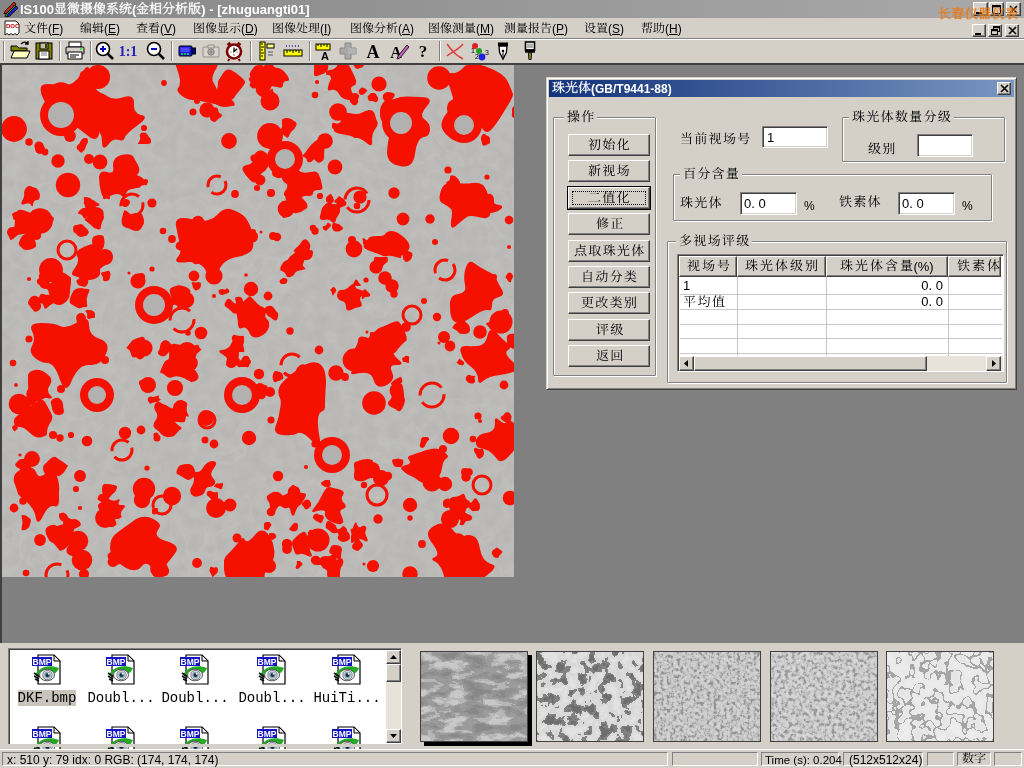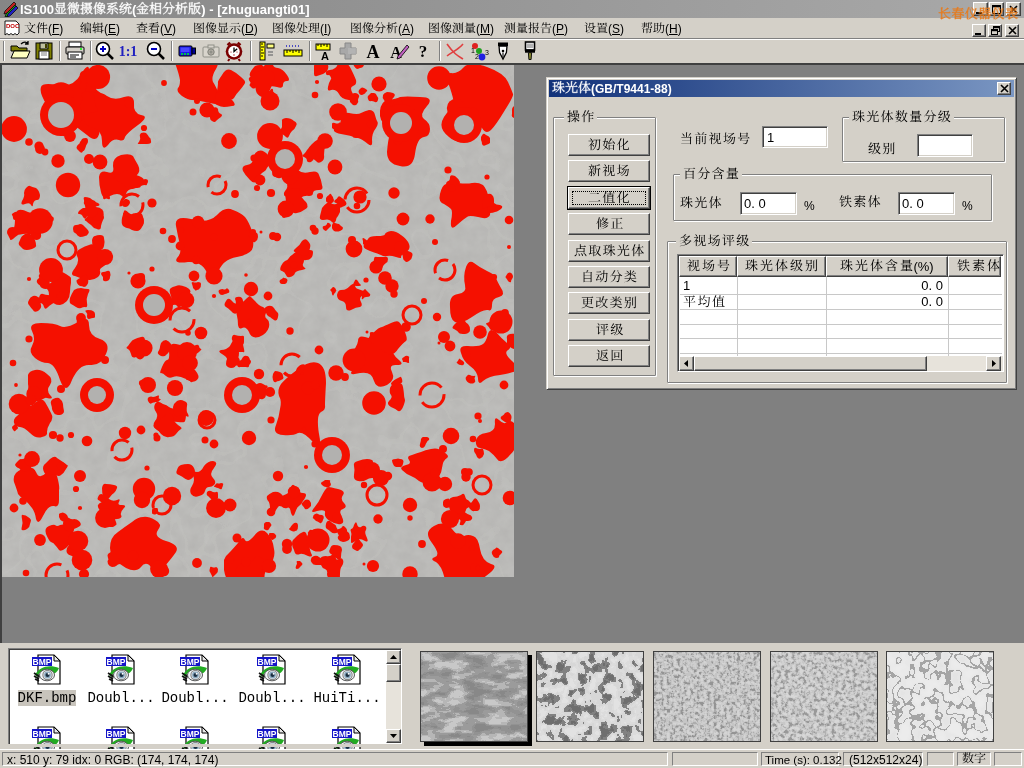--- a/index.html
+++ b/index.html
@@ -1294,21 +1294,21 @@
           </feComponentTransfer>
         </filter>
       </defs>
       <rect width="106" height="89" fill="#888"></rect>
       <rect width="106" height="89" filter="url(#th4)"></rect>
     </svg>
   </div>
 <div class="abs" style="left:0;top:749px;width:1024px;height:19px;background:#d4d0c8;border-top:1px solid #fff"></div>
 <div class="abs" style="left:2px;top:752px;width:666px;height:14px;border:1px solid;border-color:#808080 #fff #fff #808080;font-size:12px;color:#000;padding-left:4px;white-space:nowrap;overflow:visible;line-height:14px">x: 510 y: 79 idx: 0 RGB: (174, 174, 174)</div>
 <div class="abs" style="left:672px;top:752px;width:86px;height:14px;border:1px solid;border-color:#808080 #fff #fff #808080;font-size:12px;color:#000;padding-left:4px;white-space:nowrap;overflow:visible;line-height:14px"></div>
-<div class="abs" style="left:761px;top:752px;width:78px;height:14px;border:1px solid;border-color:#808080 #fff #fff #808080;font-size:12px;color:#000;padding-left:3px;white-space:nowrap;overflow:visible;line-height:14px"><span style="font-size:11.5px">Time (s): 0.132</span></div>
+<div class="abs" style="left:761px;top:752px;width:78px;height:14px;border:1px solid;border-color:#808080 #fff #fff #808080;font-size:12px;color:#000;padding-left:3px;white-space:nowrap;overflow:visible;line-height:14px"><span style="font-size:11.5px">Time (s): 0.204</span></div>
 <div class="abs" style="left:843px;top:752px;width:80px;height:14px;border:1px solid;border-color:#808080 #fff #fff #808080;font-size:12px;color:#000;padding-left:5px;white-space:nowrap;overflow:visible;line-height:14px">(512x512x24)</div>
 <div class="abs" style="left:927px;top:752px;width:27px;height:14px;border:1px solid;border-color:#808080 #fff #fff #808080;font-size:12px;color:#000;padding-left:4px;white-space:nowrap;overflow:visible;line-height:14px"></div>
 <div class="abs" style="left:957px;top:752px;width:34px;height:14px;border:1px solid;border-color:#808080 #fff #fff #808080;display:flex;align-items:center;justify-content:center">
     <svg width="24" height="14" style="overflow:visible">
       <use href="#g6570" fill="#000" transform="translate(0.0,10.32) scale(0.0120)"></use>
       <use href="#g5b57" fill="#000" transform="translate(12.0,10.32) scale(0.0120)"></use>
     </svg>
   </div>
 <div class="abs" style="left:994px;top:752px;width:28px;height:14px;border:1px solid;border-color:#808080 #fff #fff #808080;font-size:12px;color:#000;padding-left:4px;white-space:nowrap;overflow:visible;line-height:14px"></div>
 <svg width="0" height="0" style="position:absolute">

